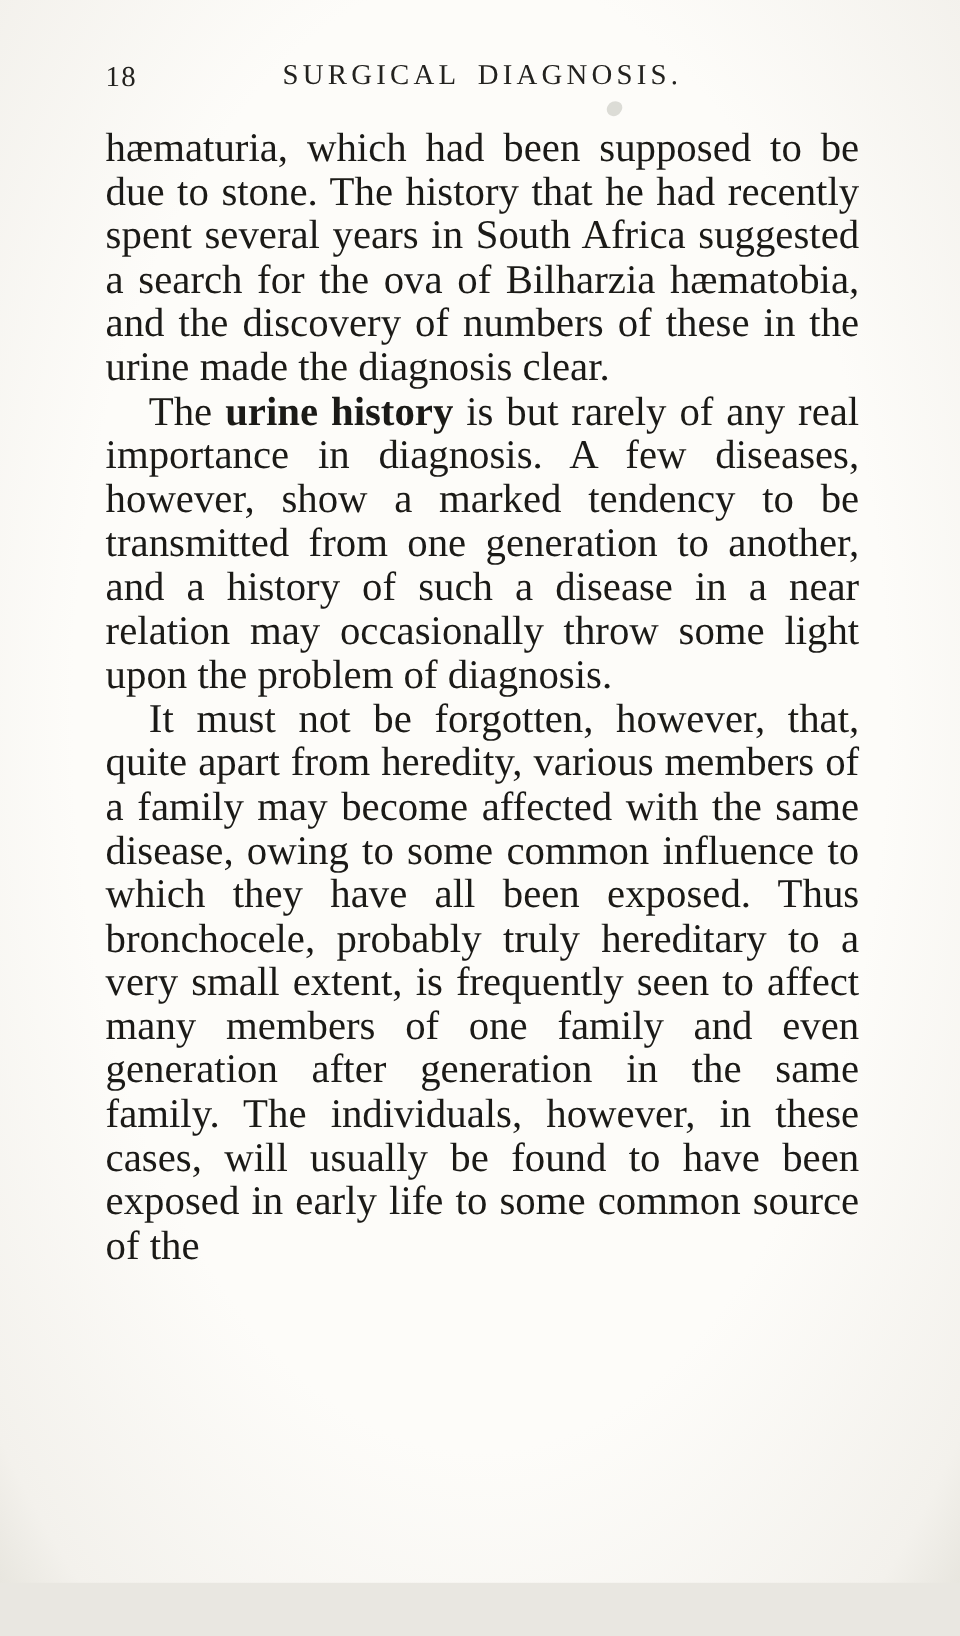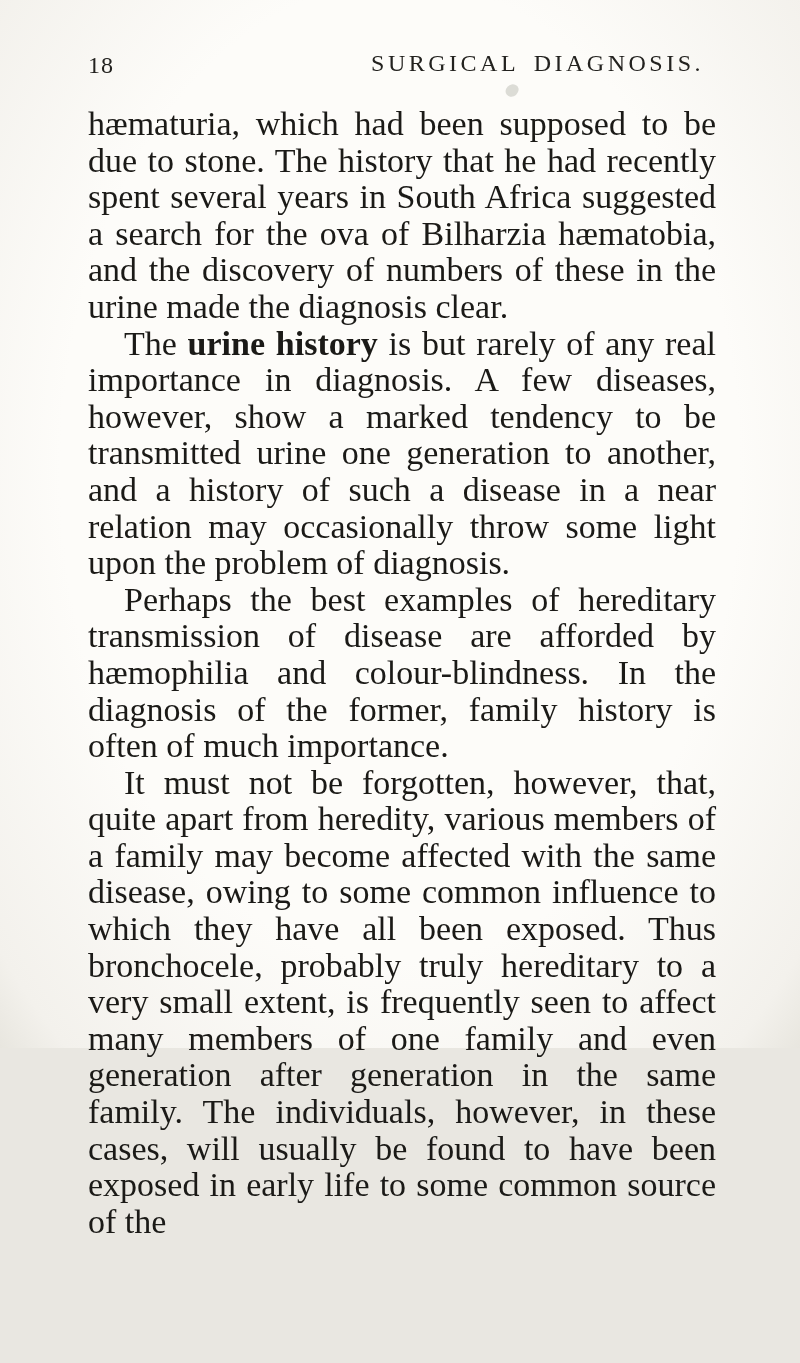--- a/index.html
+++ b/index.html
@@ -10,21 +10,21 @@
     width: 800px;
     height: 1363px;
     background: #e9e7e1;
     font-family: "Liberation Serif", "DejaVu Serif", serif;
     overflow: hidden;
   }
   .book-page {
     position: relative;
     box-sizing: border-box;
     width: 800px;
-    height: 1048px;
+    height: 1319px;
     background:
       radial-gradient(ellipse at 50% 45%, #fdfcf9 60%, #f3f1ec 92%, #e8e6df 100%);
     color: #1d1c19;
     padding: 50px 84px 40px 88px;
   }
   .page-header {
     position: relative;
     height: 34px;
     margin-bottom: 22px;
     font-size: 24px;
@@ -32,23 +32,23 @@
   }
   .page-number {
     position: absolute;
     left: 0;
     top: 2px;
     letter-spacing: 1px;
   }
   .running-title {
     position: absolute;
     left: 0;
-    right: 12px;
+    right: 0;
     top: 0;
-    text-align: right;
+    text-align: center;
     letter-spacing: 3.5px;
     word-spacing: 6px;
   }
   .ink-smudge {
     position: absolute;
     left: 418px;
     top: 34px;
     width: 12px;
     height: 13px;
     border-radius: 60% 40% 55% 45%;
@@ -79,18 +79,17 @@
 <div class="book-page">
 
   <div class="page-header">
     <span class="page-number">18</span>
     <span class="running-title">SURGICAL DIAGNOSIS.</span>
     <span class="ink-smudge"></span>
   </div>
 
   <div class="body-text">
       <p><span>hæmaturia, which had been supposed to be due to stone. The history that he had recently spent several years in South Africa suggested a search for the ova of Bilharzia hæmatobia, and the discovery of numbers of these in the urine made the diagnosis clear.</span></p>
-      <p class="indent"><span>The </span><span class="bold">urine history</span><span> is but rarely of any real importance in diagnosis. A few diseases, however, show a marked tendency to be transmitted urine one generation to another, and a history of such a disease in a near relation may occasionally throw some light upon the problem of diagnosis.</span></p>
-      <p class="indent"><span>Perhaps the best examples of hereditary transmission of disease are afforded by hæmophilia and colour-blindness. In the diagnosis of the former, family history is often of much importance.</span></p>
+      <p class="indent"><span>The </span><span class="bold">urine history</span><span> is but rarely of any real importance in diagnosis. A few diseases, however, show a marked tendency to be transmitted from one generation to another, and a history of such a disease in a near relation may occasionally throw some light upon the problem of diagnosis.</span></p>
       <p class="indent"><span>It must not be forgotten, however, that, quite apart from heredity, various members of a family may become affected with the same disease, owing to some common influence to which they have all been exposed. Thus bronchocele, probably truly hereditary to a very small extent, is frequently seen to affect many members of one family and even generation after generation in the same family. The individuals, however, in these cases, will usually be found to have been exposed in early life to some common source of the</span></p>
     </div>
 
 </div>
 
 </body></html>

